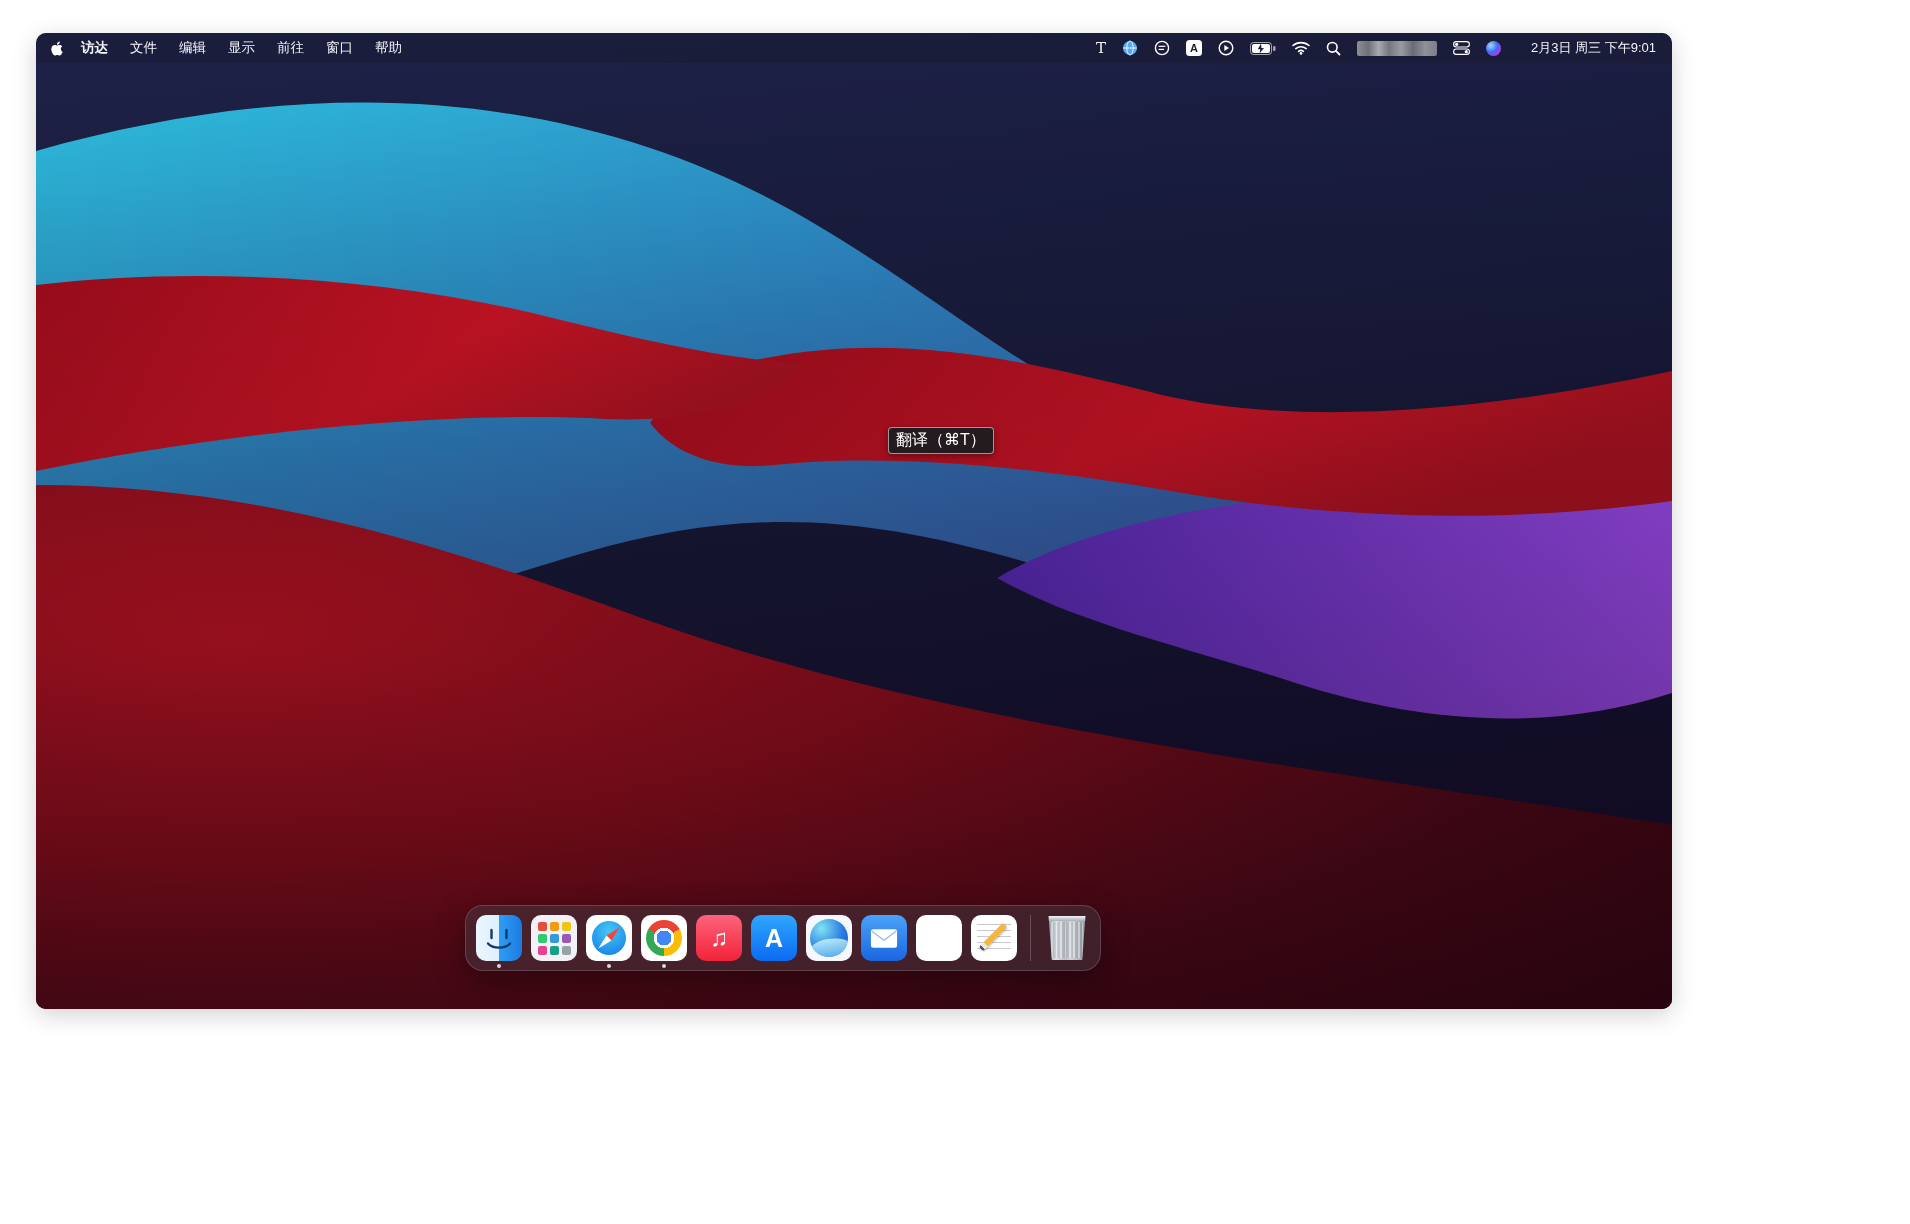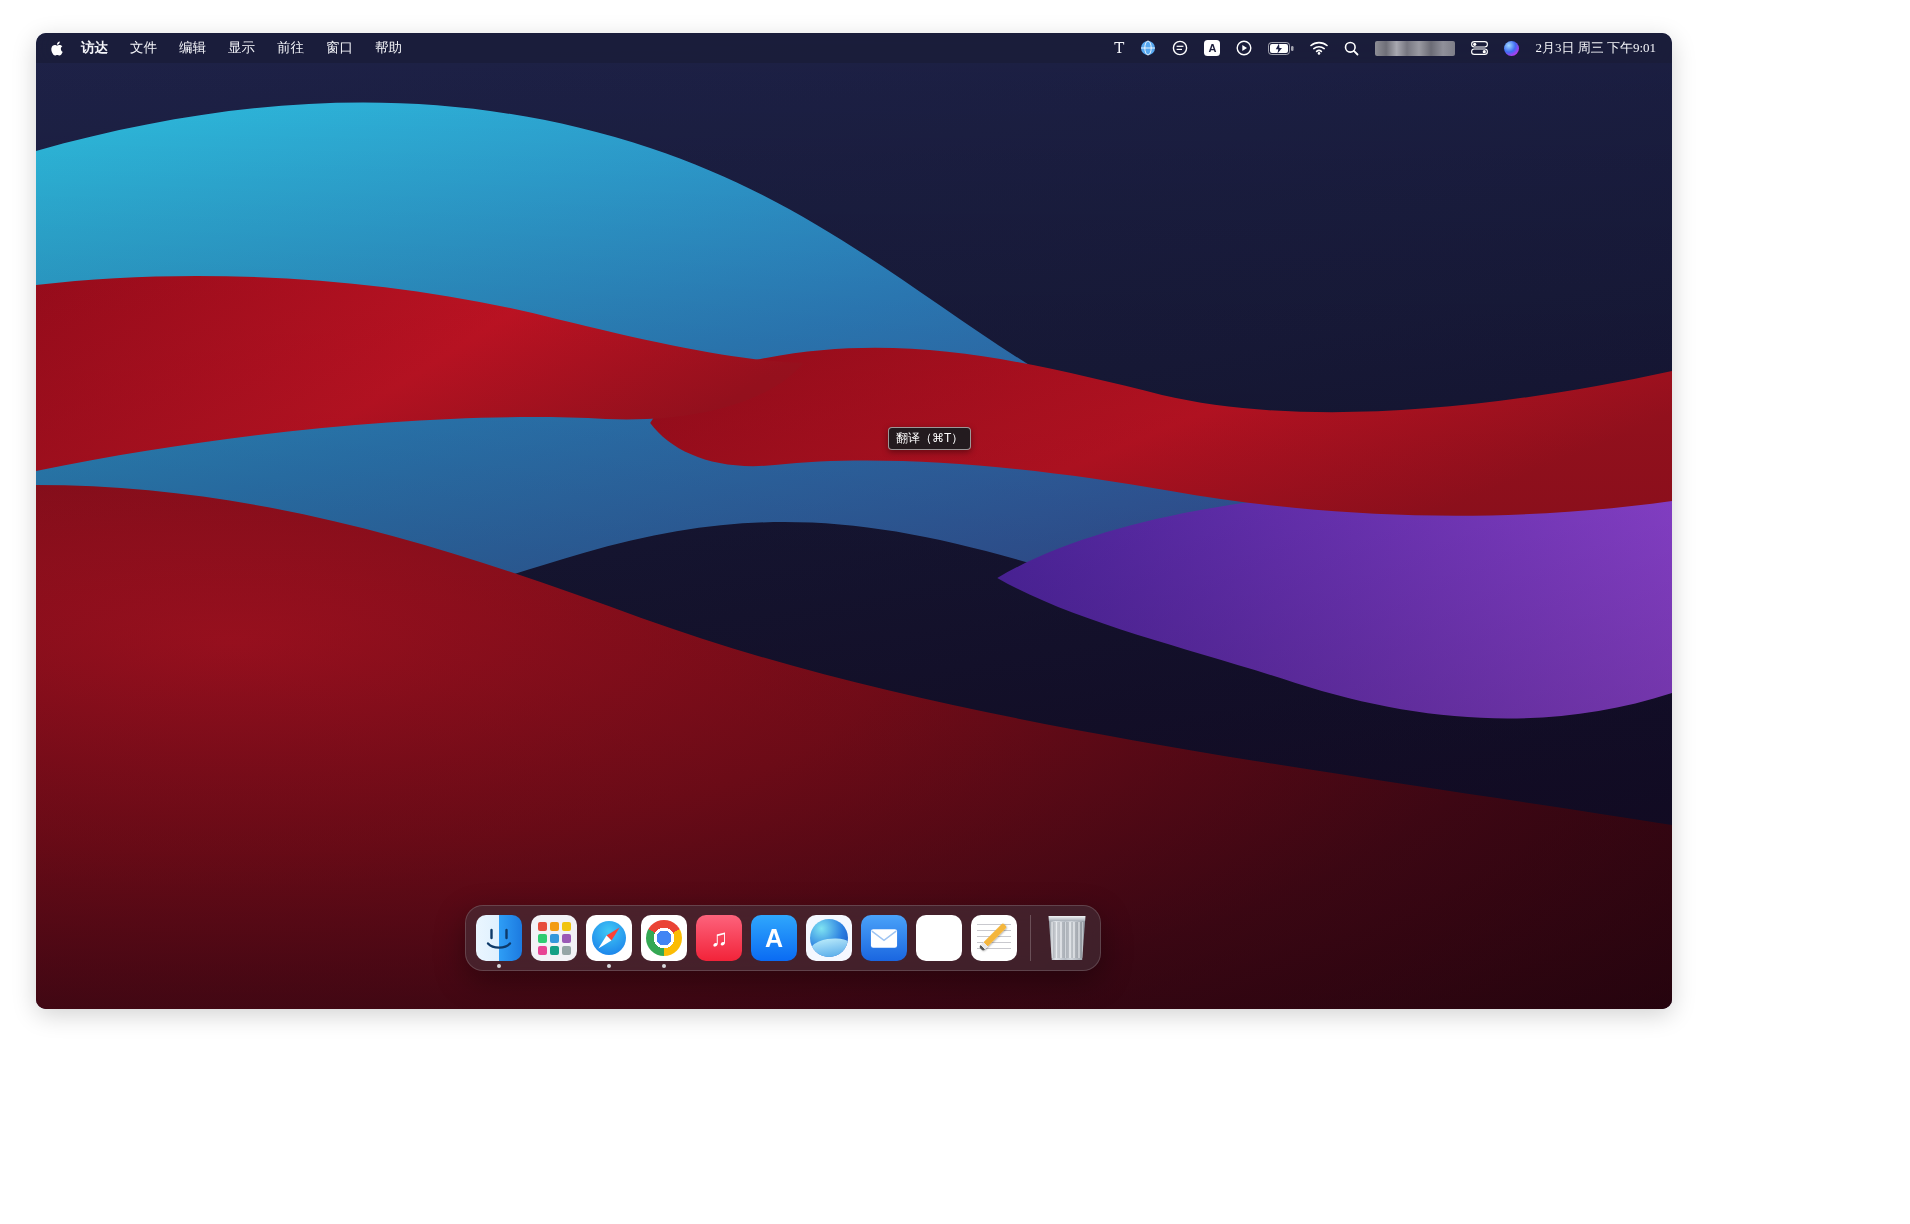--- a/index.html
+++ b/index.html
@@ -24,39 +24,39 @@
   .st{display:inline-flex;align-items:center;justify-content:center;color:#f2f3f7;}
   .st svg{display:block;}
   .st-text{font-family:"DejaVu Serif",serif;font-size:15px;font-weight:500;}
   .input-a{width:16px;height:16px;background:#fff;border-radius:3.5px;color:#1b1d3a;
     font-weight:700;font-size:11px;}
   .blurred{width:80px;height:15px;border-radius:2px;filter:blur(.6px);
     background:linear-gradient(90deg,#8e8e96 0%,#6f6f78 14%,#a8a8b0 27%,#767680 40%,
       #9a9aa2 55%,#6b6b75 70%,#90909a 85%,#7e7e88 100%);}
   .siri{width:15px;height:15px;border-radius:50%;
     background:radial-gradient(circle at 32% 30%,#9fd8ff,#3f6df2 45%,#a73ef0 72%,#ef4f86 100%);}
-  .mb-time{margin-left:0;white-space:nowrap;font-size:13px;font-family:Liberation Serif, serif;}
+  .mb-time{margin-left:14px;white-space:nowrap;font-size:13px;}
 
   
   .popup{position:absolute;left:834px;top:30px;width:346px;height:356px;z-index:4;
     border-radius:12px;border:1px solid rgba(125,125,135,.28);
     background:radial-gradient(120% 70% at 52% 108%,rgba(150,25,35,.5),rgba(150,25,35,0) 62%),
       rgba(34,31,38,.9);
     backdrop-filter:blur(30px);box-shadow:0 20px 50px rgba(0,0,0,.5);}
   .popup-title{position:absolute;top:12px;left:16px;font-size:15px;color:#e6e6ea;}
   .popup-toolbar{position:absolute;left:14px;right:14px;bottom:8px;height:22px;
     display:flex;align-items:center;justify-content:space-between;color:#62626b;}
   .pt-ico{font-size:13px;cursor:default;}
   .pt-repeat{font-size:16px;}
   .pt-more{font-size:16px;font-weight:700;}
 
   
   .tooltip{position:absolute;left:852px;top:394px;z-index:4;
     background:rgba(28,28,32,.95);border:1px solid rgba(255,255,255,.55);
-    border-radius:4px;color:#fff;font-size:12px;padding:2px 7px;
+    border-radius:4px;color:#fff;font-size:16px;padding:2px 7px;
     box-shadow:0 2px 6px rgba(0,0,0,.4);white-space:nowrap;}
 
   
   .dock{position:absolute;left:429px;top:872px;height:64px;z-index:5;
     display:flex;align-items:center;gap:9px;padding:0 10px;
     background:rgba(68,58,66,.5);backdrop-filter:blur(25px);
     border:1px solid rgba(255,255,255,.16);border-radius:18px;
     box-shadow:0 10px 30px rgba(0,0,0,.35);}
   .dock-item{position:relative;width:46px;height:46px;}
   .icon{width:46px;height:46px;border-radius:10px;overflow:hidden;position:relative;

